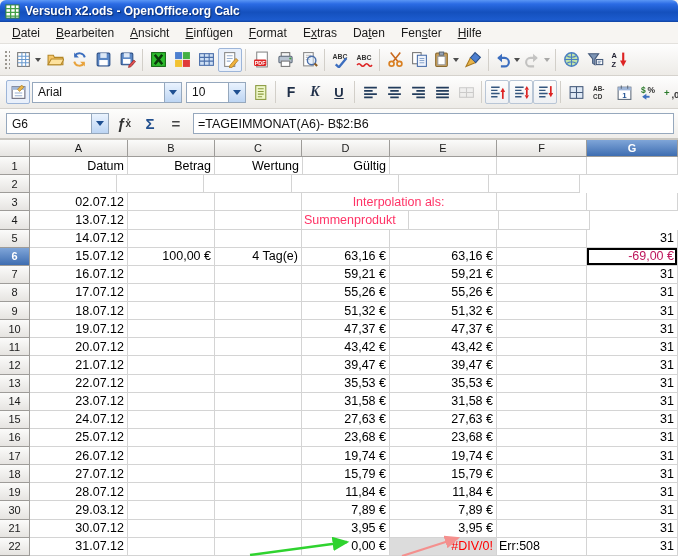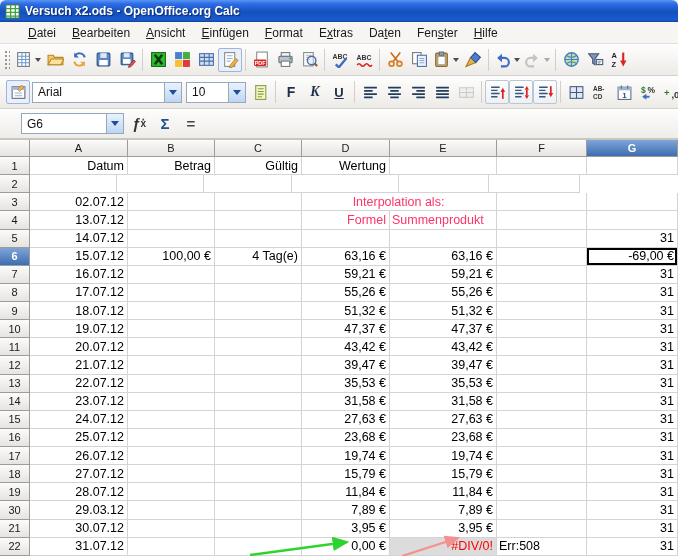--- a/index.html
+++ b/index.html
@@ -7,21 +7,21 @@
   body { font-family:"Liberation Sans", sans-serif; }
   #window { width:678px; height:556px; background:#f2f1ee; overflow:hidden; position:relative; }
 
   
   #titlebar { height:22px; background:linear-gradient(180deg,#5a96f5 0%,#2b6be4 18%,#1450bd 55%,#1c5bce 90%,#0f42a0 100%);
     border-radius:6px 6px 0 0; display:flex; align-items:center; padding:0 5px; gap:5px; }
   #titlebar .title { color:#fff; font-weight:bold; font-size:12px; text-shadow:1px 1px 1px #0a2a6a; white-space:nowrap; }
   .appicon { width:15px; height:15px; display:inline-block; }
 
   
-  #menubar { height:22px; background:#f7f5f2; display:flex; align-items:center; padding-left:20px; border-bottom:1px solid #e3e1dd; }
+  #menubar { height:22px; background:#f7f5f2; display:flex; align-items:center; padding-left:4px; border-bottom:1px solid #e3e1dd; }
   .menuitem { font-size:12px; color:#1a1a1a; padding:3px 8px; cursor:default; }
   .menuitem u { text-decoration:underline; }
 
   
   .toolbar { display:flex; align-items:center; background:linear-gradient(180deg,#fefefe,#edebe7); border-bottom:1px solid #d5d2cd; padding:2px 2px; }
   #toolbar-standard { height:32px; }
   #toolbar-formatting { height:33px; }
   .grip { width:7px; height:22px; margin:0 3px 0 1px; background-image:radial-gradient(circle,#9b9790 1px,transparent 1.3px); background-size:4px 4px; background-position:1px 1px; }
   .tbtn { height:24px; min-width:24px; display:flex; align-items:center; justify-content:center; border:1px solid transparent; border-radius:2px; padding:0 1px; }
   .tbtn svg { width:17px; height:17px; display:block; }
@@ -32,21 +32,21 @@
   .caret { width:0; height:0; border-left:3.5px solid transparent; border-right:3.5px solid transparent; border-top:4px solid #4d4d4d; margin-left:3px; }
   .glyphbtn { font-size:13px; font-weight:bold; color:#1f2f48; }
 
   
   .combo { height:21px; background:#fff; border:1px solid #96a8bd; display:flex; align-items:stretch; margin:0 2px; }
   .combo input { border:none; outline:none; flex:1; font-size:12px; padding:0 0 0 5px; font-family:"Liberation Sans",sans-serif; color:#111; min-width:0; background:transparent; }
   .combo .drop { width:17px; background:linear-gradient(180deg,#eaf3fe,#bdd5f3); border-left:1px solid #96a8bd; display:flex; align-items:center; justify-content:center; }
   .combo .drop i { width:0; height:0; border-left:4px solid transparent; border-right:4px solid transparent; border-top:5px solid #1e4f91; }
 
   
-  #formulabar { height:31px; display:flex; align-items:center; background:linear-gradient(180deg,#fdfdfc,#efedea); border-bottom:2px solid #c9c6c0; padding:0 19px; }
+  #formulabar { height:31px; display:flex; align-items:center; background:linear-gradient(180deg,#fdfdfc,#efedea); border-bottom:2px solid #c9c6c0; padding:0 4px; }
   #namebox { width:103px; }
   .fbicon { width:26px; height:24px; display:flex; align-items:center; justify-content:center; font-size:15px; }
   #formula-input { flex:1; height:21px; border:1px solid #96a8bd; background:#fff; font-size:12.5px; font-family:"Liberation Sans",sans-serif; padding:0 4px; color:#111; margin-left:4px; }
 
   
   #sheet { position:relative; width:678px; background:#fff; }
   .colhdr-row { display:flex; height:17px; }
   .hdr { background:linear-gradient(180deg,#fbfbfa,#e6e4e1); border-right:1px solid #9e9c99; border-bottom:1px solid #9e9c99; font-size:11px; color:#1a1a1a; display:flex; align-items:center; justify-content:center; flex:none; }
   .hdr.sel { background:linear-gradient(180deg,#7fa5d8,#3e6db1); color:#fff; font-weight:bold; }
   .srow { display:flex; }
@@ -464,39 +464,40 @@
   <div id="formulabar">
     <span class="combo" id="namebox">
       <input value="G6" style="">
       <span class="drop">
           <i></i>
         </span>
     </span>
     <span class="fbicon" style="font-style:italic;font-weight:bold;color:#333">ƒ<span style="font-size:10px;font-style:normal">x̽</span></span>
     <span class="fbicon" style="color:#23508e;font-weight:bold">Σ</span>
     <span class="fbicon" style="color:#444;font-weight:bold">=</span>
+    <input id="formula-input" value="=TAGEIMMONAT(A6)- B$2:B6" style="">
   </div>
 
   <div id="sheet" style="height: 415.992px;">
       <div class="colhdr-row">
         <div class="hdr" style="width: 30px;"></div>
         <div class="hdr" style="width: 98px;">A</div>
         <div class="hdr" style="width: 87px;">B</div>
         <div class="hdr" style="width: 87px;">C</div>
         <div class="hdr" style="width: 88px;">D</div>
         <div class="hdr" style="width: 107px;">E</div>
         <div class="hdr" style="width: 90px;">F</div>
         <div class="hdr sel" style="width: 91px;">G</div>
       </div>
       <div class="srow" style="height: 18.136px;">
         <div class="hdr rowhdr">1</div>
         <div class="cell" style="width: 98px;">Datum</div>
         <div class="cell" style="width: 87px;">Betrag</div>
+        <div class="cell" style="width: 88px;">Wertung</div>
         <div class="cell" style="width: 87px;">Gültig</div>
-        <div class="cell" style="width: 88px;">Wertung</div>
         <div class="cell" style="width: 107px;"></div>
         <div class="cell" style="width: 90px;"></div>
         <div class="cell" style="width: 91px;"></div>
       </div>
       <div class="srow" style="height: 18.136px;">
         <div class="hdr rowhdr">2</div>
         <div class="cell" style="width: 87px;"></div>
         <div class="cell" style="width: 87px;"></div>
         <div class="cell" style="width: 88px;"></div>
         <div class="cell" style="width: 107px;"></div>
@@ -510,21 +511,20 @@
         <div class="cell" style="width: 87px;"></div>
         <div class="cell ac" style="width: 195px; color: rgb(255, 51, 102);">Interpolation als:</div>
         <div class="cell" style="width: 90px;"></div>
         <div class="cell" style="width: 91px;"></div>
       </div>
       <div class="srow" style="height: 18.136px;">
         <div class="hdr rowhdr">4</div>
         <div class="cell" style="width: 98px;">13.07.12</div>
         <div class="cell" style="width: 87px;"></div>
         <div class="cell" style="width: 87px;"></div>
-        <div class="cell" style="width: 88px; color: rgb(255, 51, 102);">Formel</div>
         <div class="cell al" style="width: 107px; color: rgb(255, 51, 102);">Summenprodukt</div>
         <div class="cell" style="width: 90px;"></div>
         <div class="cell" style="width: 91px;"></div>
       </div>
       <div class="srow" style="height: 18.136px;">
         <div class="hdr rowhdr">5</div>
         <div class="cell" style="width: 98px;">14.07.12</div>
         <div class="cell" style="width: 87px;"></div>
         <div class="cell" style="width: 87px;"></div>
         <div class="cell" style="width: 88px;"></div>
@@ -533,21 +533,21 @@
         <div class="cell" style="width: 91px;">31</div>
       </div>
       <div class="srow" style="height: 18.136px;">
         <div class="hdr rowhdr sel">6</div>
         <div class="cell" style="width: 98px;">15.07.12</div>
         <div class="cell" style="width: 87px;">100,00 €</div>
         <div class="cell" style="width: 87px;">4 Tag(e)</div>
         <div class="cell" style="width: 88px;">63,16 €</div>
         <div class="cell" style="width: 107px;">63,16 €</div>
         <div class="cell" style="width: 90px;"></div>
-        <div class="cell selected" style="width: 91px; color: #000000;">-69,00 €</div>
+        <div class="cell selected" style="width: 91px; color: #be185d;">-69,00 €</div>
       </div>
       <div class="srow" style="height: 18.136px;">
         <div class="hdr rowhdr">7</div>
         <div class="cell" style="width: 98px;">16.07.12</div>
         <div class="cell" style="width: 87px;"></div>
         <div class="cell" style="width: 87px;"></div>
         <div class="cell" style="width: 88px;">59,21 €</div>
         <div class="cell" style="width: 107px;">59,21 €</div>
         <div class="cell" style="width: 90px;"></div>
         <div class="cell" style="width: 91px;">31</div>

